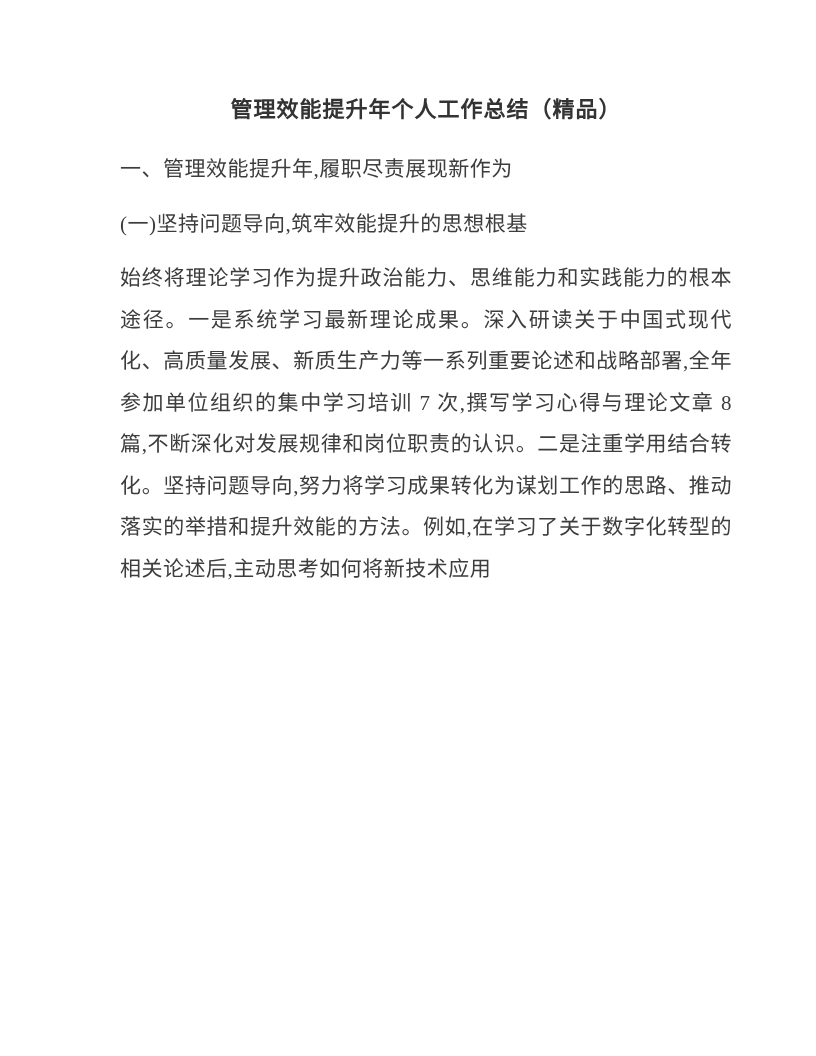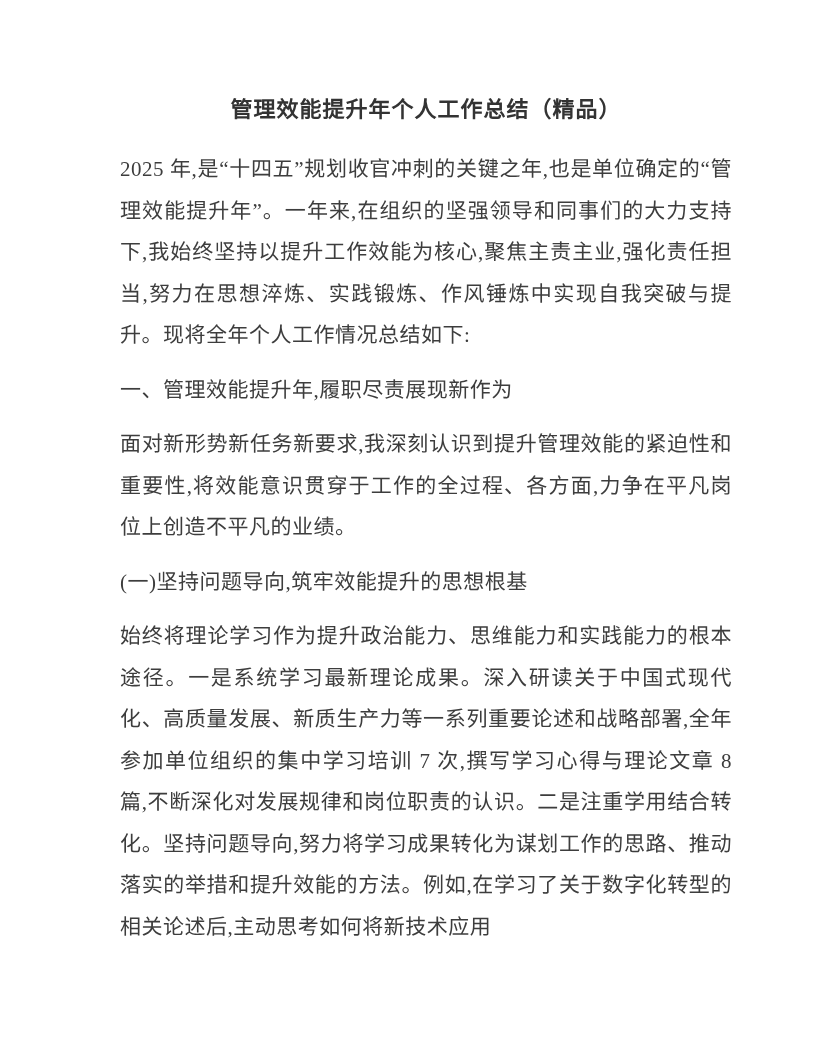--- a/index.html
+++ b/index.html
@@ -40,22 +40,20 @@
   .doc-block.heading {
     text-align: left;
   }
 </style>
 </head>
 <body>
 
 <div class="page">
   <h1 class="doc-title">管理效能提升年个人工作总结（精品）</h1>
 
-  <p class="doc-block">2025 年,是“十四五”规划收官冲刺的关键之年,也是单位确定的“管理效能提升年”。一年来,在组织的坚强领导和同事们的大力支持下,我始终坚持以提升工作效能为核心,聚焦主责主业,强化责任担当,努力在思想淬炼、实践锻炼、作风锤炼中实现自我突破与提升。现将全年个人工作情况总结如下:</p>
 
   <p class="doc-block heading">一、管理效能提升年,履职尽责展现新作为</p>
 
-  <p class="doc-block">面对新形势新任务新要求,我深刻认识到提升管理效能的紧迫性和重要性,将效能意识贯穿于工作的全过程、各方面,力争在平凡岗位上创造不平凡的业绩。</p>
 
   <p class="doc-block heading">(一)坚持问题导向,筑牢效能提升的思想根基</p>
 
   <p class="doc-block">始终将理论学习作为提升政治能力、思维能力和实践能力的根本途径。一是系统学习最新理论成果。深入研读关于中国式现代化、高质量发展、新质生产力等一系列重要论述和战略部署,全年参加单位组织的集中学习培训 7 次,撰写学习心得与理论文章 8 篇,不断深化对发展规律和岗位职责的认识。二是注重学用结合转化。坚持问题导向,努力将学习成果转化为谋划工作的思路、推动落实的举措和提升效能的方法。例如,在学习了关于数字化转型的相关论述后,主动思考如何将新技术应用</p>
 </div>
 
 </body></html>

